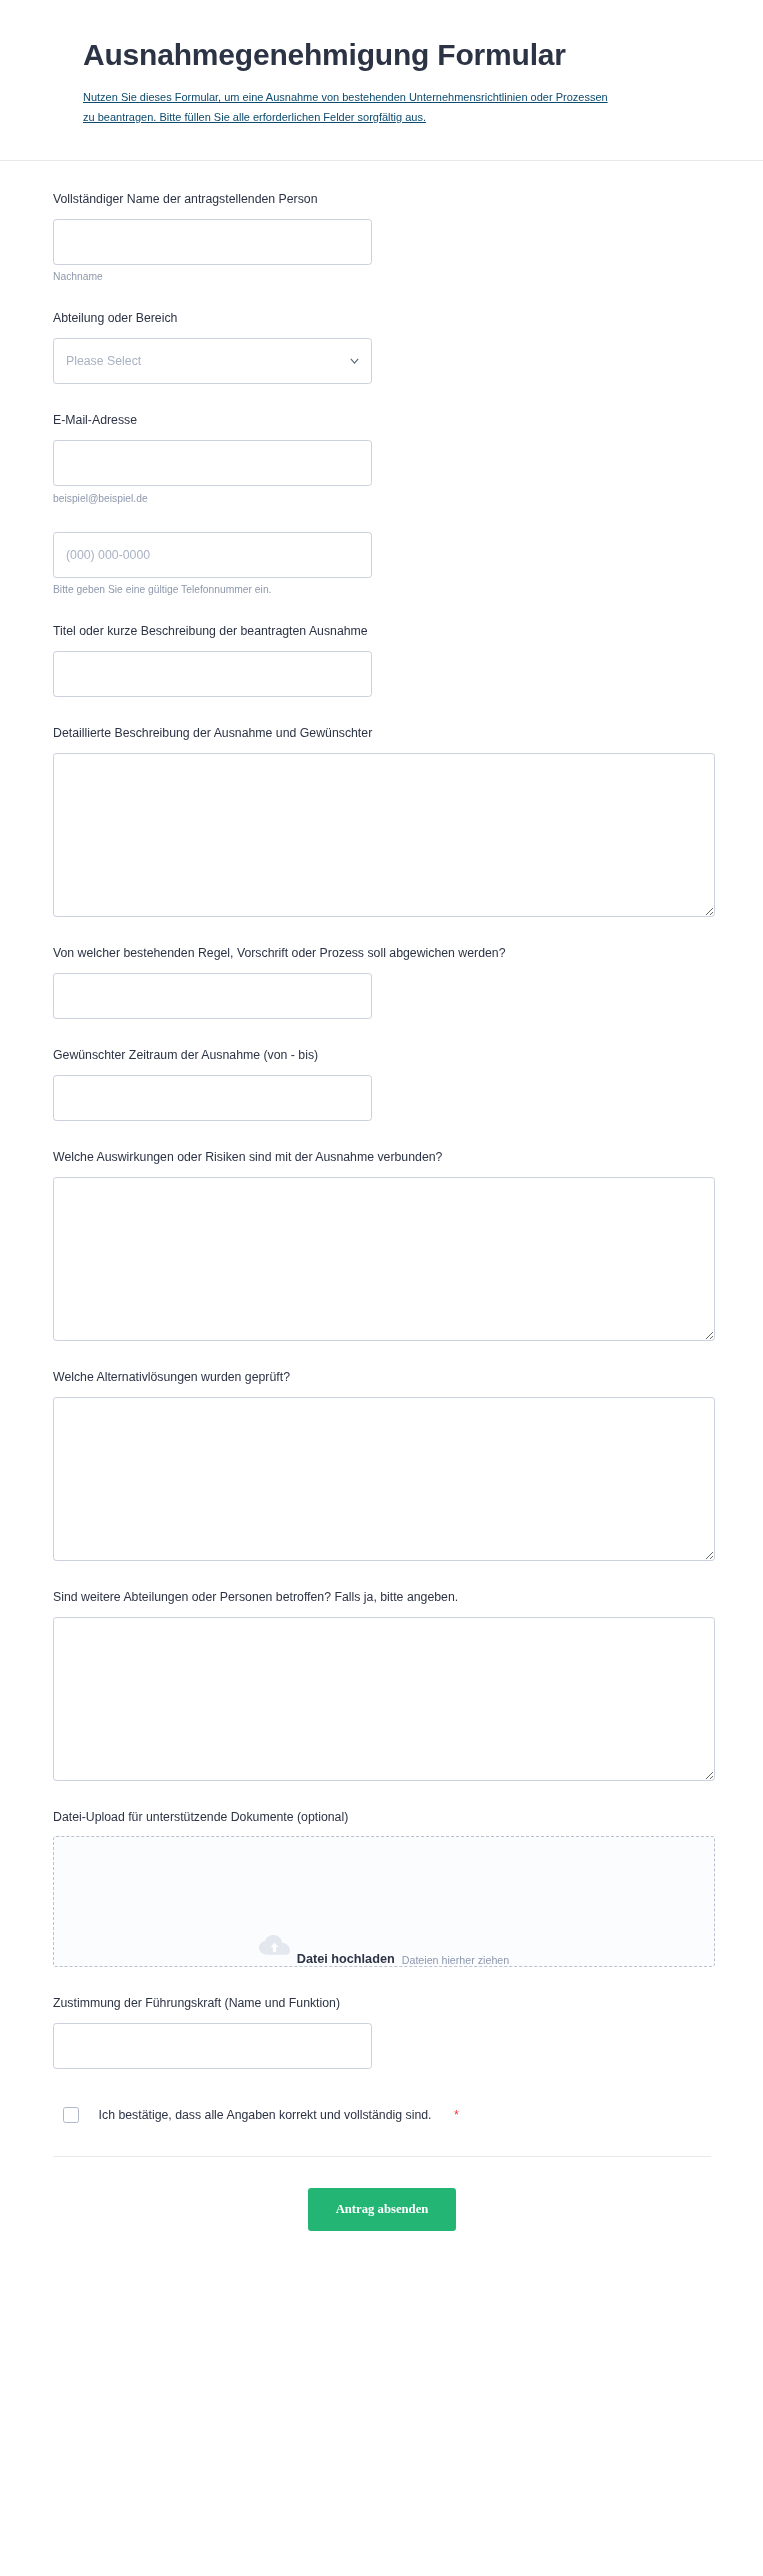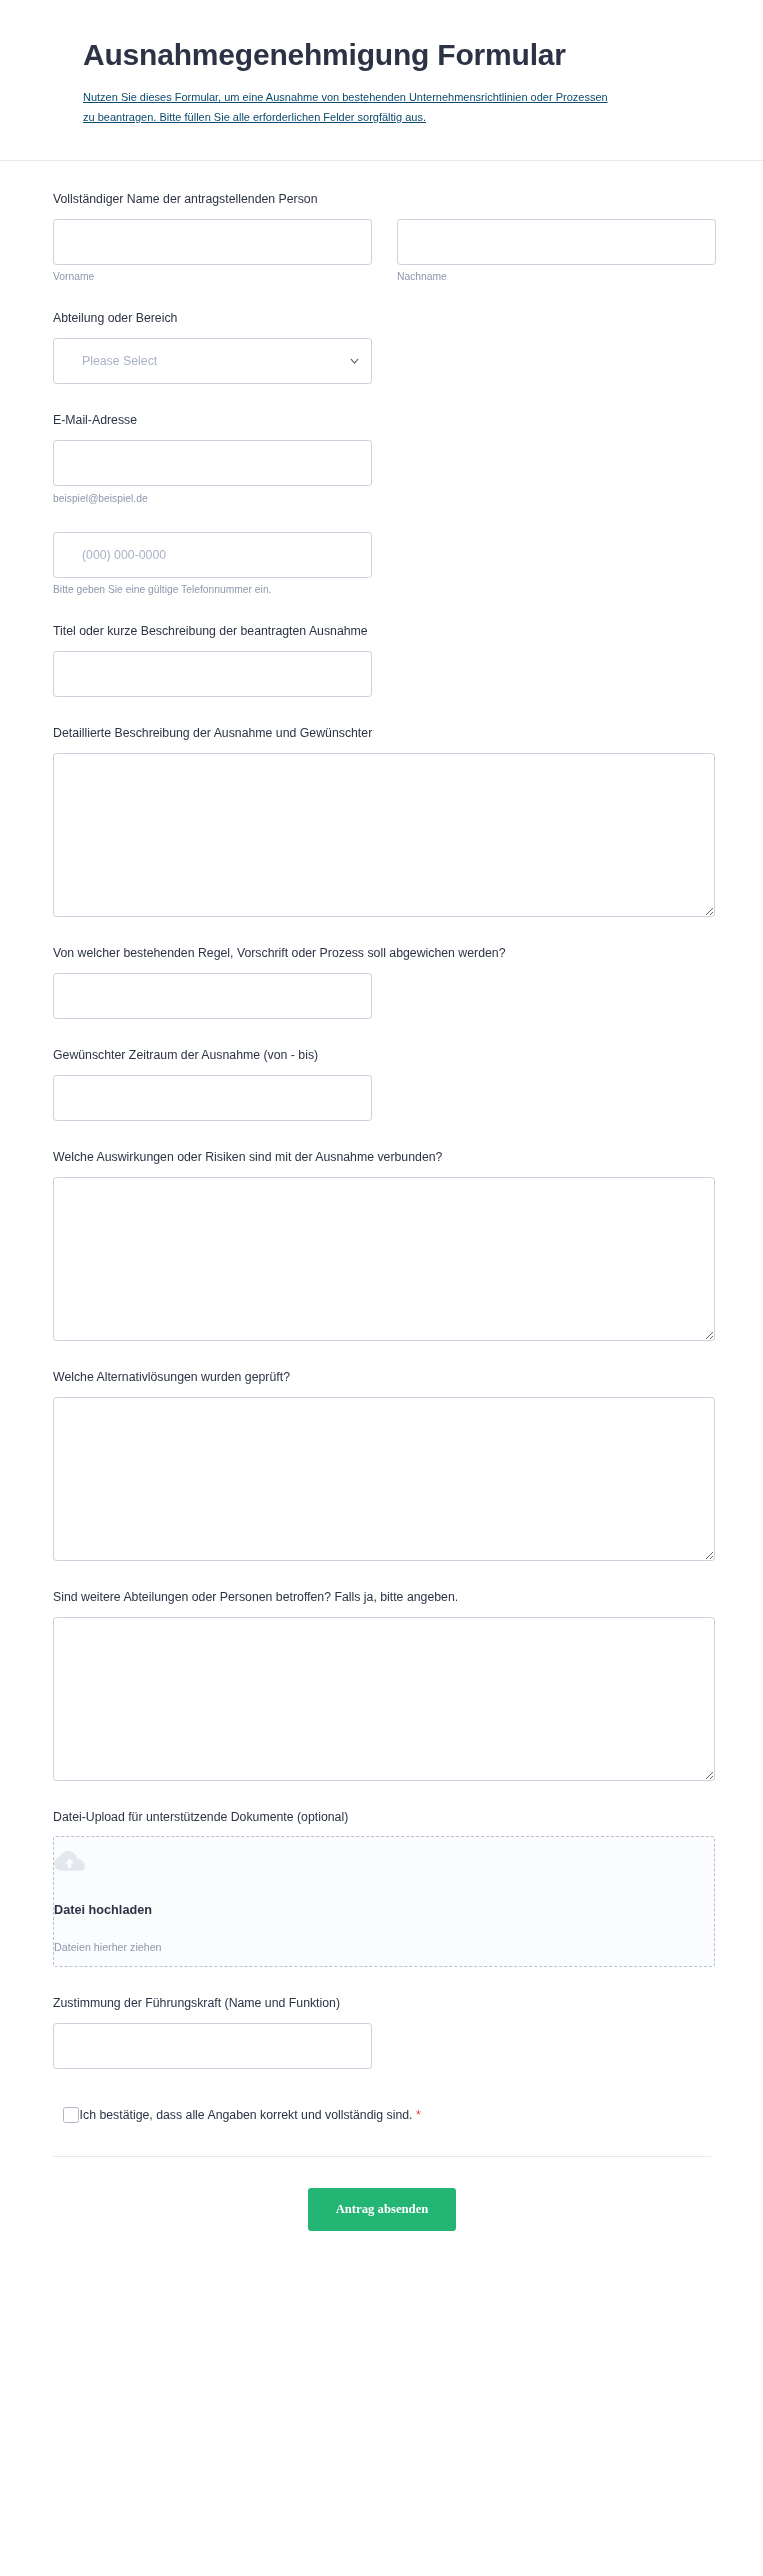--- a/index.html
+++ b/index.html
@@ -60,21 +60,21 @@
   }
   .input-box {
     width: 319px;
     height: 46px;
     border: 0.8px solid #cbd1dc;
     border-radius: 3.3px;
     background: #ffffff;
     font-family: "Liberation Sans", sans-serif;
     font-size: 12.3px;
     color: #2c3345;
-    padding: 0 28px;
+    padding: 0 12px;
     display: block;
   }
   .input-box::placeholder {
     color: #a9b2c3;
   }
   .name-row {
     display: flex;
     gap: 25px;
   }
   .sub-label {
@@ -116,43 +116,42 @@
     resize: vertical;
     display: block;
   }
   .upload-zone {
     width: 662px;
     height: 131px;
     border: 0.8px dashed #b9c0cf;
     border-radius: 3.3px;
     background: #fbfcfe;
     display: flex;
-    flex-direction: column;
-    align-items: flex-start;
+    align-items: flex-end;
     justify-content: center;
-    gap: 20px;
+    gap: 7px;
   }
   .upload-icon {
     margin-bottom: 8.2px;
     opacity: 0.45;
   }
   .upload-title {
     font-size: 12.7px;
     font-weight: bold;
     color: #2c3345;
   }
   .upload-sub {
     font-size: 10.7px;
     color: #8e98ac;
     margin-top: 4.1px;
   }
   .checkbox-row {
     display: flex;
     align-items: center;
-    gap: 1px;
+    gap: 20px;
     margin-top: 38px;
     margin-bottom: 33px;
     padding-left: 10px;
   }
   .checkbox-box {
     width: 15.6px;
     height: 15.6px;
     border: 0.8px solid #b0b8c7;
     border-radius: 2.5px;
     background: #fff;
@@ -188,24 +187,20 @@
   <div class="header">
     <h1 class="form-title">Ausnahmegenehmigung Formular</h1>
     <p class="form-subtitle">Nutzen Sie dieses Formular, um eine Ausnahme von bestehenden Unternehmensrichtlinien oder Prozessen zu beantragen. Bitte füllen Sie alle erforderlichen Felder sorgfältig aus.</p>
   </div>
 
   <div class="form-body">
 
     <div class="field">
       <label class="field-label">Vollständiger Name der antragstellenden Person</label>
       <div class="name-row">
-        <div>
-          <input class="input-box" type="text" placeholder="" style="">
-          <span class="sub-label">Vorname</span>
-        </div>
         <div>
           <input class="input-box" type="text" placeholder="" style="">
           <span class="sub-label">Nachname</span>
         </div>
       </div>
     </div>
 
     <div class="field">
       <label class="field-label">Abteilung oder Bereich</label>
       <div class="select-wrap">

